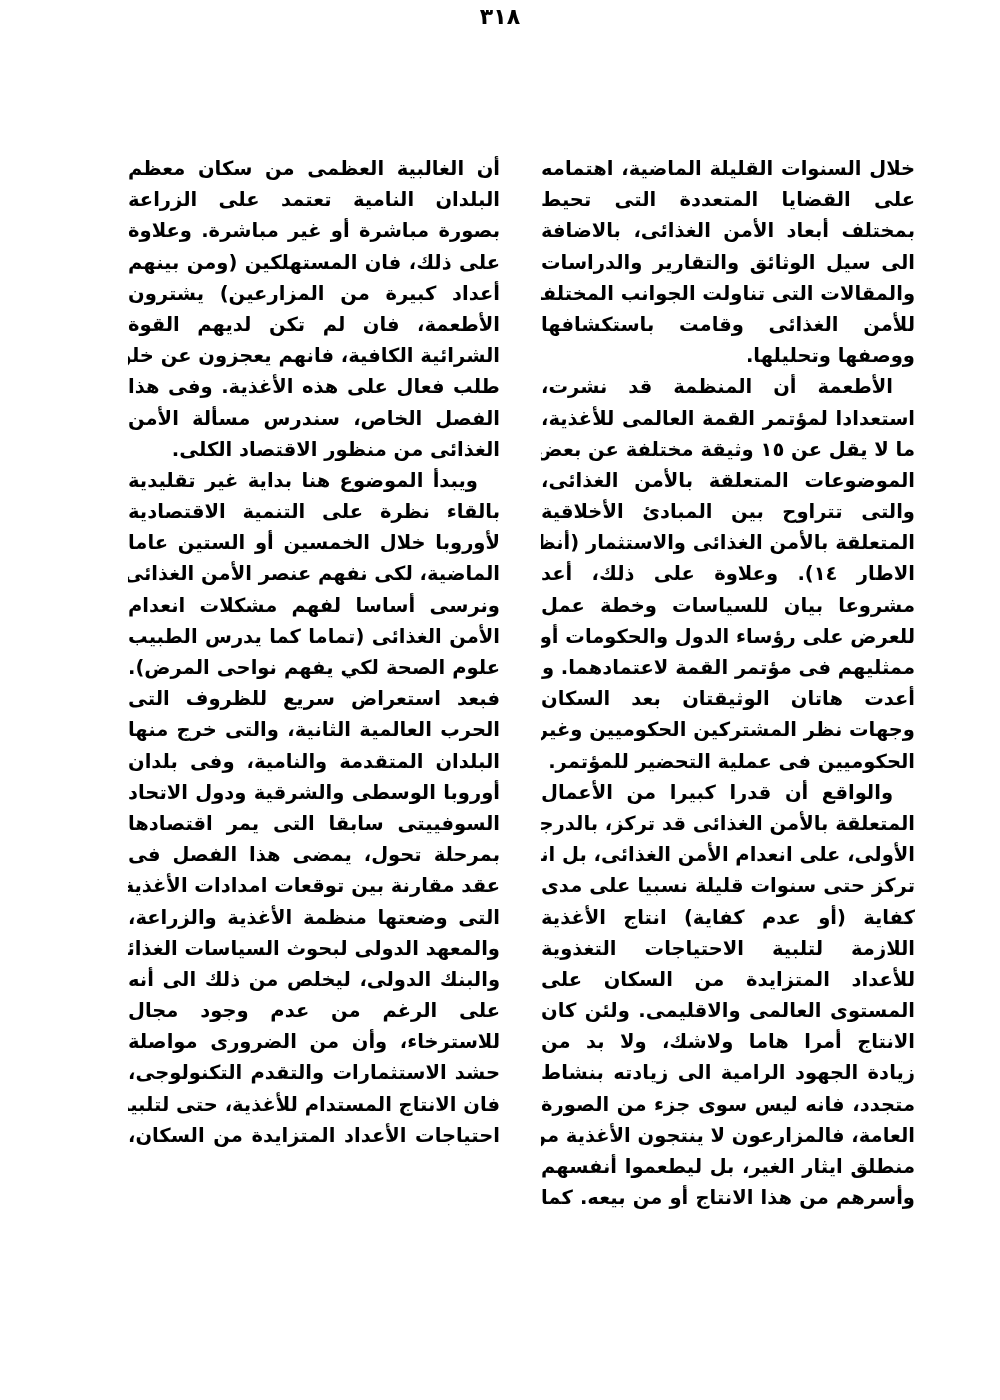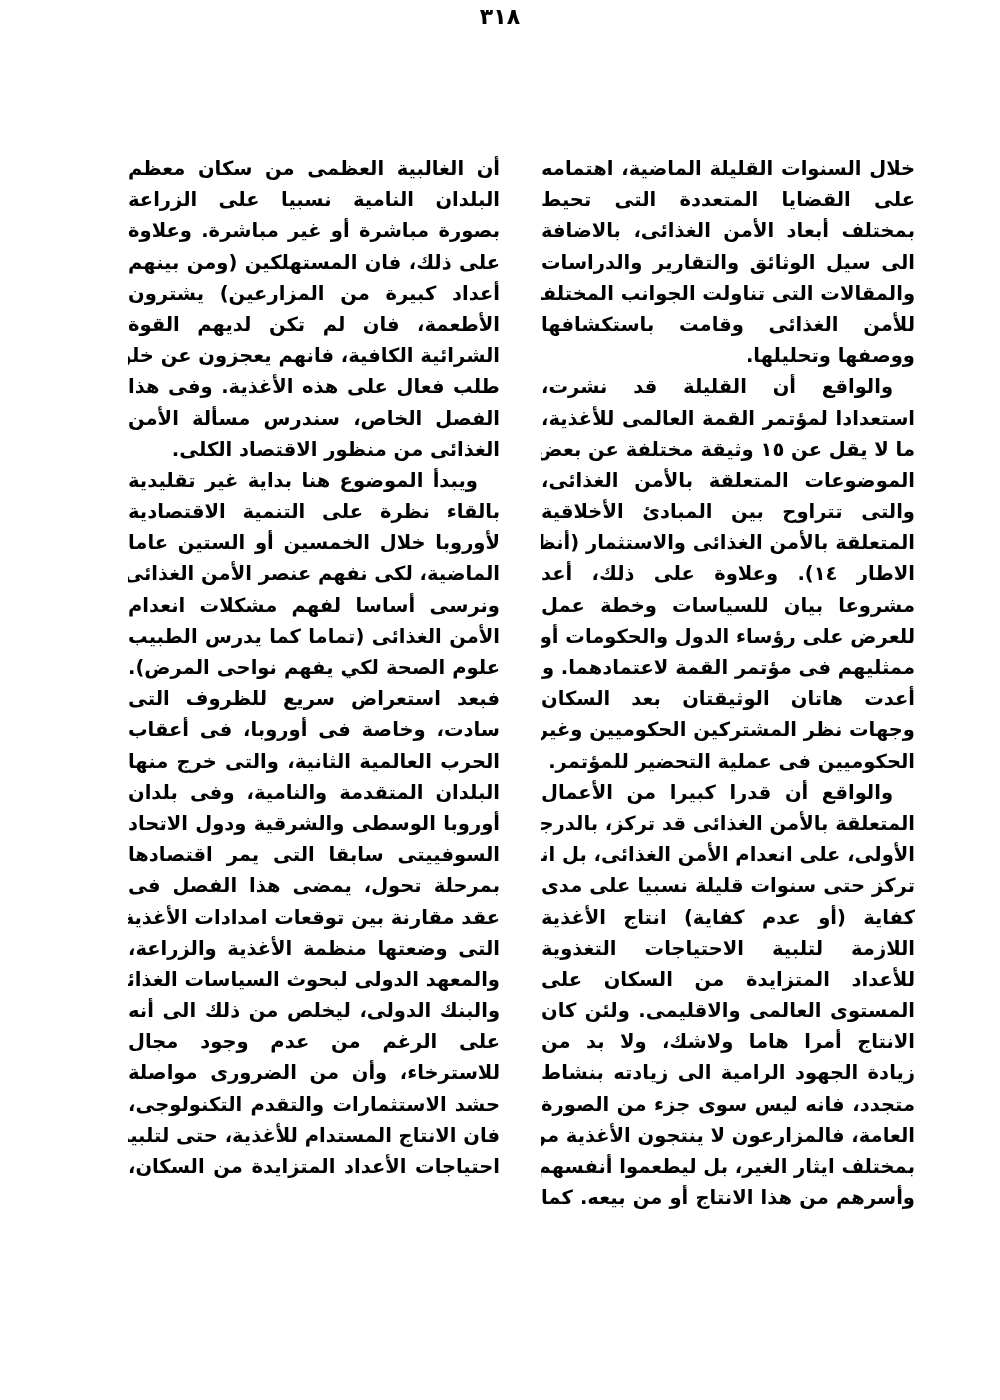--- a/index.html
+++ b/index.html
@@ -65,21 +65,21 @@
 <div class="page-number">٣١٨</div>
 
 <div class="column col-right">
     <span class="line">خلال السنوات القليلة الماضية، اهتمامه</span>
     <span class="line">على القضايا المتعددة التى تحيط</span>
     <span class="line">بمختلف أبعاد الأمن الغذائى، بالاضافة</span>
     <span class="line">الى سيل الوثائق والتقارير والدراسات</span>
     <span class="line">والمقالات التى تناولت الجوانب المختلفة</span>
     <span class="line">للأمن الغذائى وقامت باستكشافها</span>
     <span class="line last">ووصفها وتحليلها.</span>
-    <span class="line indent">والواقع أن القليلة قد نشرت،</span>
+    <span class="line indent">الأطعمة أن المنظمة قد نشرت،</span>
     <span class="line">استعدادا لمؤتمر القمة العالمى للأغذية،</span>
     <span class="line">ما لا يقل عن ١٥ وثيقة مختلفة عن بعض</span>
     <span class="line">الموضوعات المتعلقة بالأمن الغذائى،</span>
     <span class="line">والتى تتراوح بين المبادئ الأخلاقية</span>
     <span class="line">المتعلقة بالأمن الغذائى والاستثمار (أنظر</span>
     <span class="line">الاطار ١٤). وعلاوة على ذلك، أعد</span>
     <span class="line">مشروعا بيان للسياسات وخطة عمل</span>
     <span class="line">للعرض على رؤساء الدول والحكومات أو</span>
     <span class="line">ممثليهم فى مؤتمر القمة لاعتمادهما. وقد</span>
     <span class="line">أعدت هاتان الوثيقتان بعد السكان</span>
@@ -90,43 +90,42 @@
     <span class="line">الأولى، على انعدام الأمن الغذائى، بل انه</span>
     <span class="line">تركز حتى سنوات قليلة نسبيا على مدى</span>
     <span class="line">كفاية (أو عدم كفاية) انتاج الأغذية</span>
     <span class="line">اللازمة لتلبية الاحتياجات التغذوية</span>
     <span class="line">للأعداد المتزايدة من السكان على</span>
     <span class="line">المستوى العالمى والاقليمى. ولئن كان</span>
     <span class="line">الانتاج أمرا هاما ولاشك، ولا بد من</span>
     <span class="line">زيادة الجهود الرامية الى زيادته بنشاط</span>
     <span class="line">متجدد، فانه ليس سوى جزء من الصورة</span>
     <span class="line">العامة، فالمزارعون لا ينتجون الأغذية من</span>
-    <span class="line">بمختلف ايثار الغير، بل ليطعموا أنفسهم</span>
+    <span class="line">منطلق ايثار الغير، بل ليطعموا أنفسهم</span>
     <span class="line">وأسرهم من هذا الانتاج أو من بيعه. كما</span>
   </div>
 <div class="column col-left">
     <span class="line">أن الغالبية العظمى من سكان معظم</span>
-    <span class="line">البلدان النامية نسبيا على الزراعة</span>
+    <span class="line">البلدان النامية تعتمد على الزراعة</span>
     <span class="line">بصورة مباشرة أو غير مباشرة. وعلاوة</span>
     <span class="line">على ذلك، فان المستهلكين (ومن بينهم</span>
     <span class="line">أعداد كبيرة من المزارعين) يشترون</span>
     <span class="line">الأطعمة، فان لم تكن لديهم القوة</span>
     <span class="line">الشرائية الكافية، فانهم يعجزون عن خلق</span>
     <span class="line">طلب فعال على هذه الأغذية. وفى هذا</span>
     <span class="line">الفصل الخاص، سندرس مسألة الأمن</span>
     <span class="line last">الغذائى من منظور الاقتصاد الكلى.</span>
     <span class="line indent">ويبدأ الموضوع هنا بداية غير تقليدية</span>
     <span class="line">بالقاء نظرة على التنمية الاقتصادية</span>
     <span class="line">لأوروبا خلال الخمسين أو الستين عاما</span>
     <span class="line">الماضية، لكى نفهم عنصر الأمن الغذائى،</span>
     <span class="line">ونرسى أساسا لفهم مشكلات انعدام</span>
     <span class="line">الأمن الغذائى (تماما كما يدرس الطبيب</span>
     <span class="line">علوم الصحة لكي يفهم نواحى المرض).</span>
     <span class="line">فبعد استعراض سريع للظروف التى</span>
-    <span class="line">سادت، وخاصة فى أوروبا، فى أعقاب</span>
     <span class="line">الحرب العالمية الثانية، والتى خرج منها</span>
     <span class="line">البلدان المتقدمة والنامية، وفى بلدان</span>
     <span class="line">أوروبا الوسطى والشرقية ودول الاتحاد</span>
     <span class="line">السوفييتى سابقا التى يمر اقتصادها</span>
     <span class="line">بمرحلة تحول، يمضى هذا الفصل فى</span>
     <span class="line">عقد مقارنة بين توقعات امدادات الأغذية</span>
     <span class="line">التى وضعتها منظمة الأغذية والزراعة،</span>
     <span class="line">والمعهد الدولى لبحوث السياسات الغذائية،</span>
     <span class="line">والبنك الدولى، ليخلص من ذلك الى أنه</span>
     <span class="line">على الرغم من عدم وجود مجال</span>

